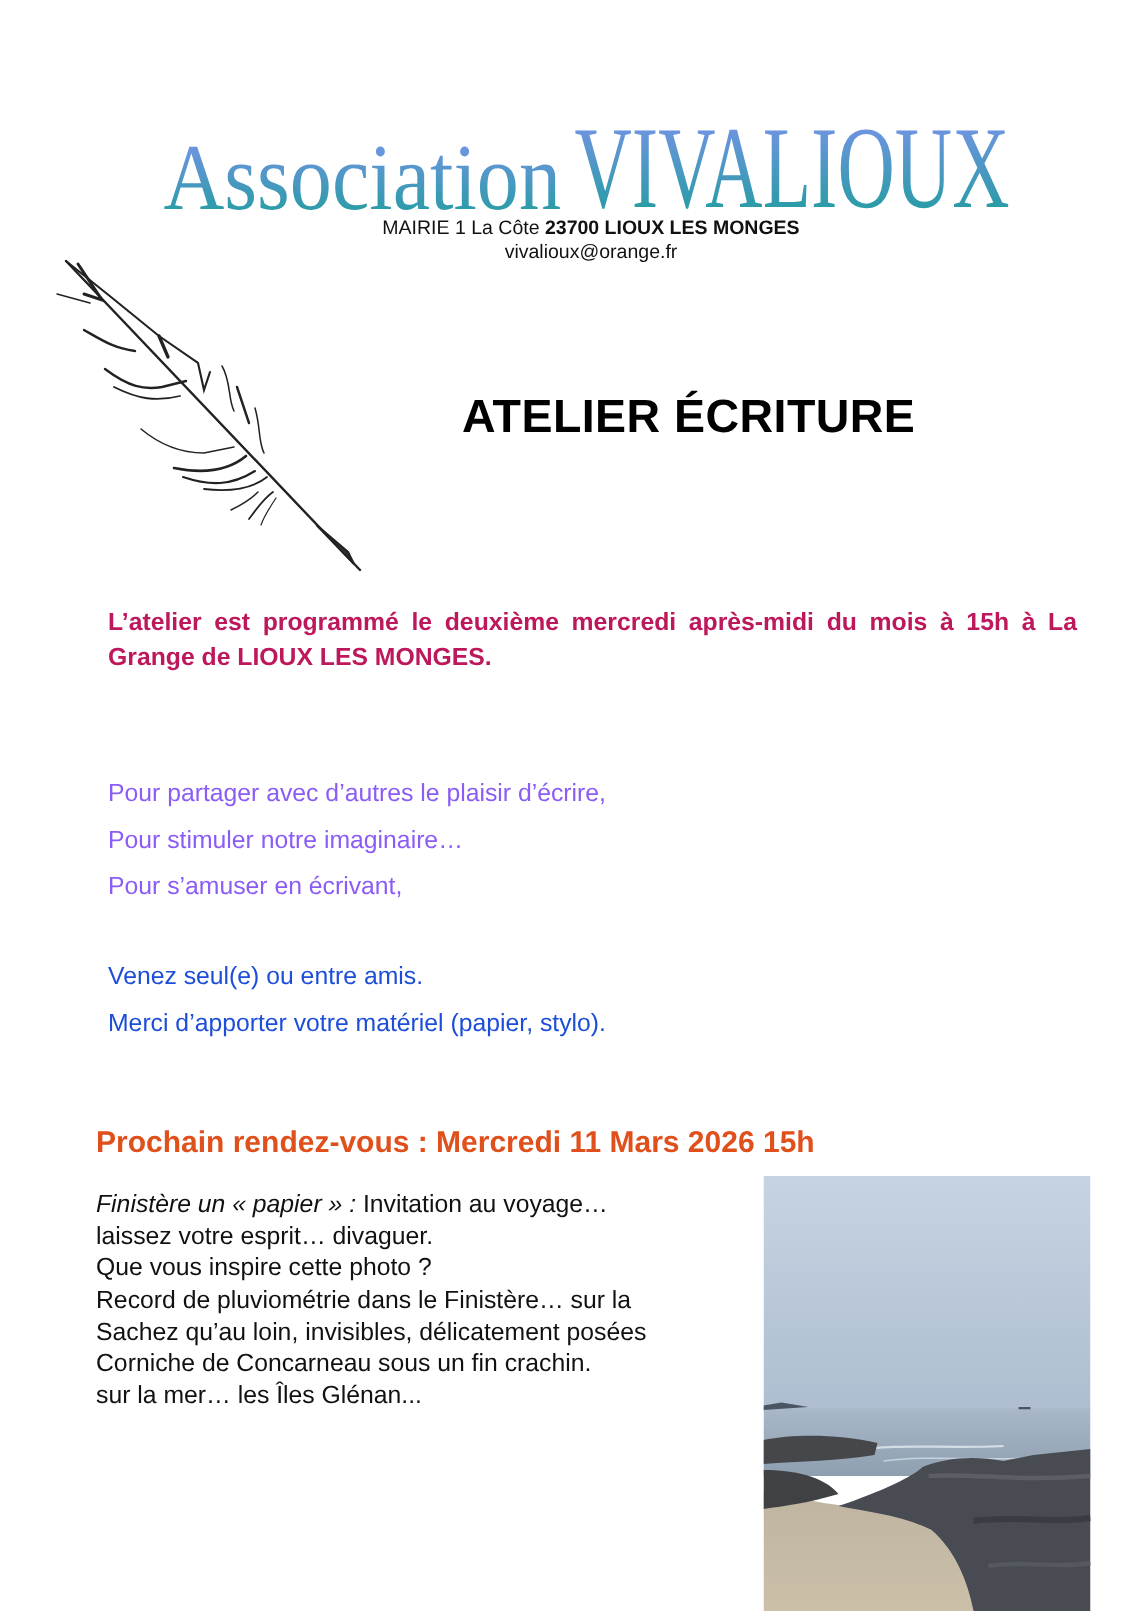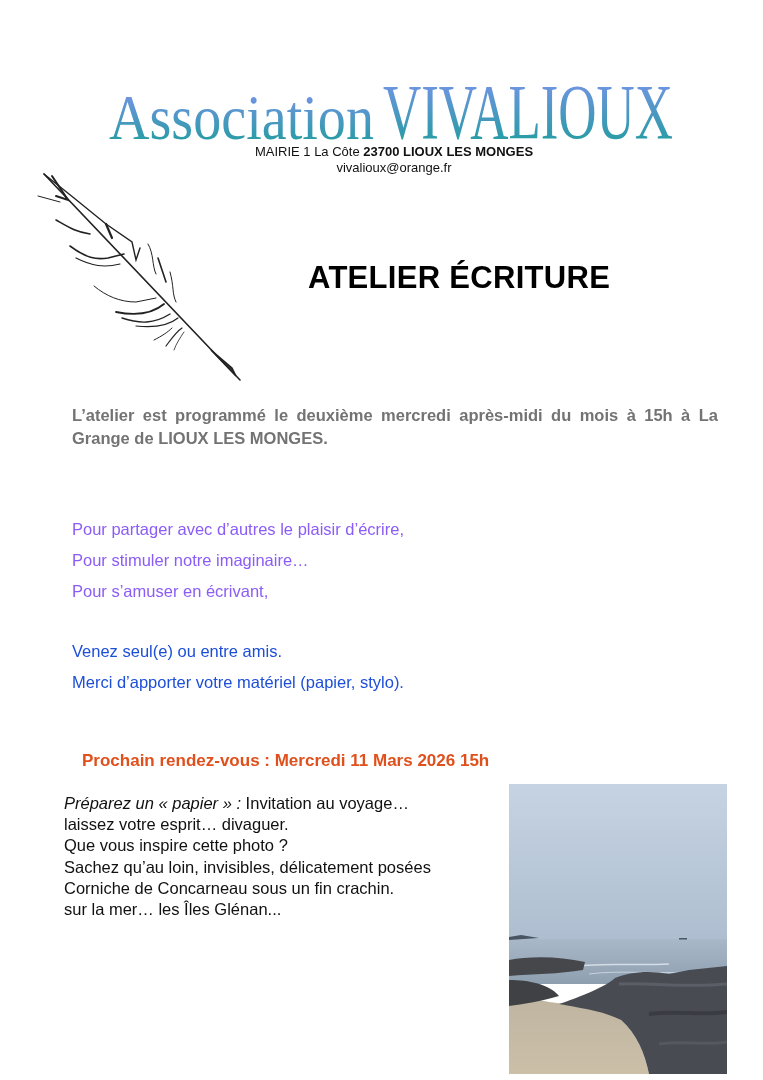--- a/index.html
+++ b/index.html
@@ -15,29 +15,29 @@
     .address b { font-weight: bold; }
     .email { left: 0; width: 788px; top: 160px; text-align: center;
              font-size: 13px; line-height: 16px; color: #111; }
 
     #quill { left: 36px; top: 168px; width: 210px; height: 215px; }
 
     .heading { left: 289px; top: 260px; font-size: 31px; font-weight: bold;
                letter-spacing: 0.3px; color: #000; white-space: nowrap; margin-left: 19px; }
 
     .intro { left: 72px; top: 404px; width: 646px; font-size: 16.5px; font-weight: bold;
-             line-height: 23px; text-align: justify; text-align-last: left; color: #737373;
+             line-height: 23px; text-align: justify; text-align-last: left; color: #be185d;
              font-family: "Liberation Sans", sans-serif; }
 
     .bullets { left: 72px; top: 514px; font-size: 16.5px; line-height: 31px; color: #8b5cf6; }
     .bullets div, .notes div { white-space: nowrap; }
     .notes { left: 72px; top: 636px; font-size: 16.5px; line-height: 31px; color: #1d4ed8; }
 
-    .next { left: 64px; top: 751px; font-size: 17px; font-weight: bold; color: #e0501c;
-            white-space: nowrap; margin-left: 18px; }
+    .next { left: 64px; top: 751px; font-size: 20px; font-weight: bold; color: #e0501c;
+            white-space: nowrap; }
 
     .prompt { left: 64px; top: 793px; font-size: 16.5px; line-height: 21.2px; color: #111; width: 420px; }
     .prompt div { white-space: nowrap; }
     .prompt i { font-style: italic; }
 
     #photo { left: 509px; top: 784px; width: 218px; height: 290px; }
   </style>
 </head>
 <body>
 
@@ -98,23 +98,24 @@
 </div>
 
 <div class="abs notes">
   <div>Venez seul(e) ou entre amis.</div>
   <div>Merci d’apporter votre matériel (papier, stylo).</div>
 </div>
 
 <div class="abs next">Prochain rendez-vous : Mercredi 11 Mars 2026 15h</div>
 
 <div class="abs prompt">
-  <div><i>Préparez un « papier » :</i><span> Invitation au voyage…</span></div>
+  <div><i>Finistère un « papier » :</i><span> Invitation au voyage…</span></div>
   <div>laissez votre esprit… divaguer.</div>
   <div>Que vous inspire cette photo ?</div>
+  <div>Record de pluviométrie dans le Finistère… sur la</div>
   <div>Sachez qu’au loin, invisibles, délicatement posées</div>
   <div>Corniche de Concarneau sous un fin crachin.</div>
   <div>sur la mer… les Îles Glénan...</div>
 </div>
 
 <svg id="photo" class="abs" viewBox="0 0 218 290" preserveAspectRatio="none">
   <defs>
     <linearGradient id="sky" x1="0" y1="0" x2="0" y2="1">
       <stop offset="0" stop-color="#c6d3e2"></stop>
       <stop offset="1" stop-color="#aebed0"></stop>

